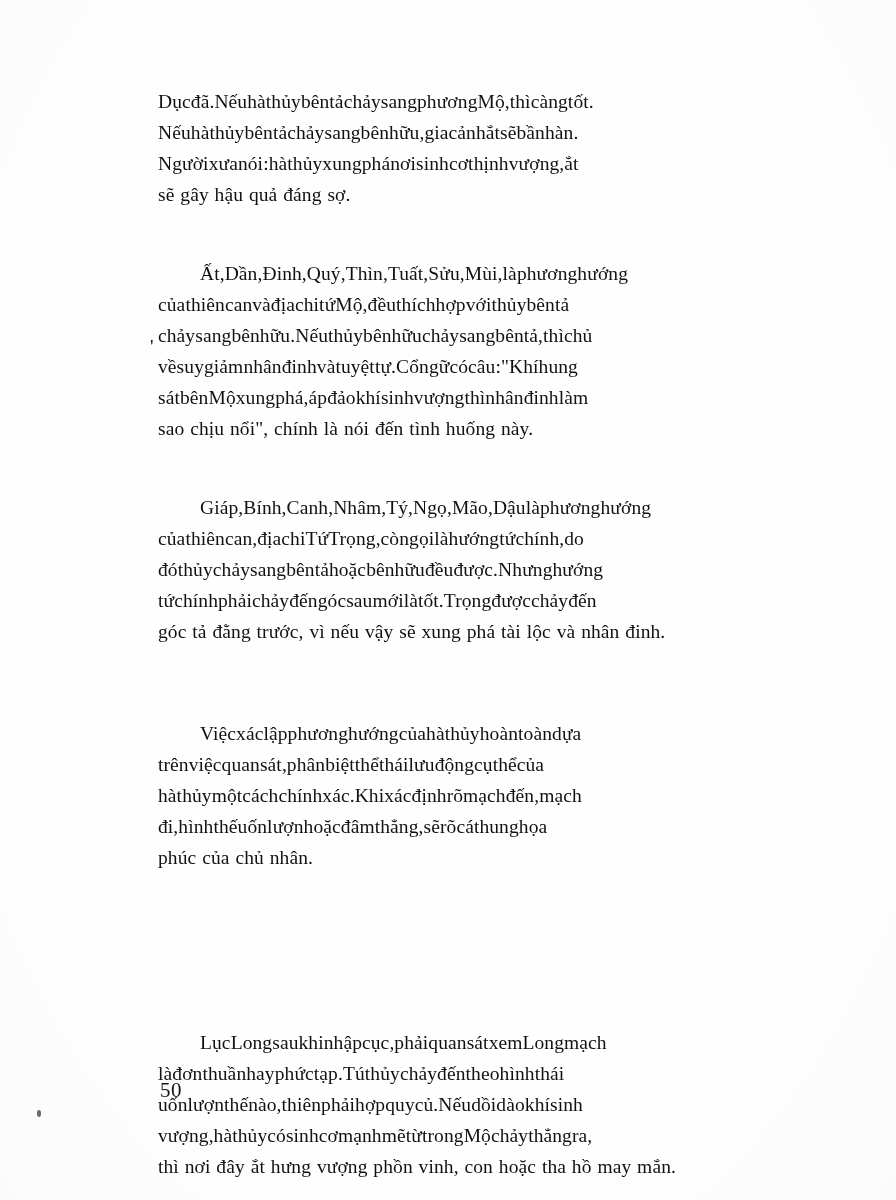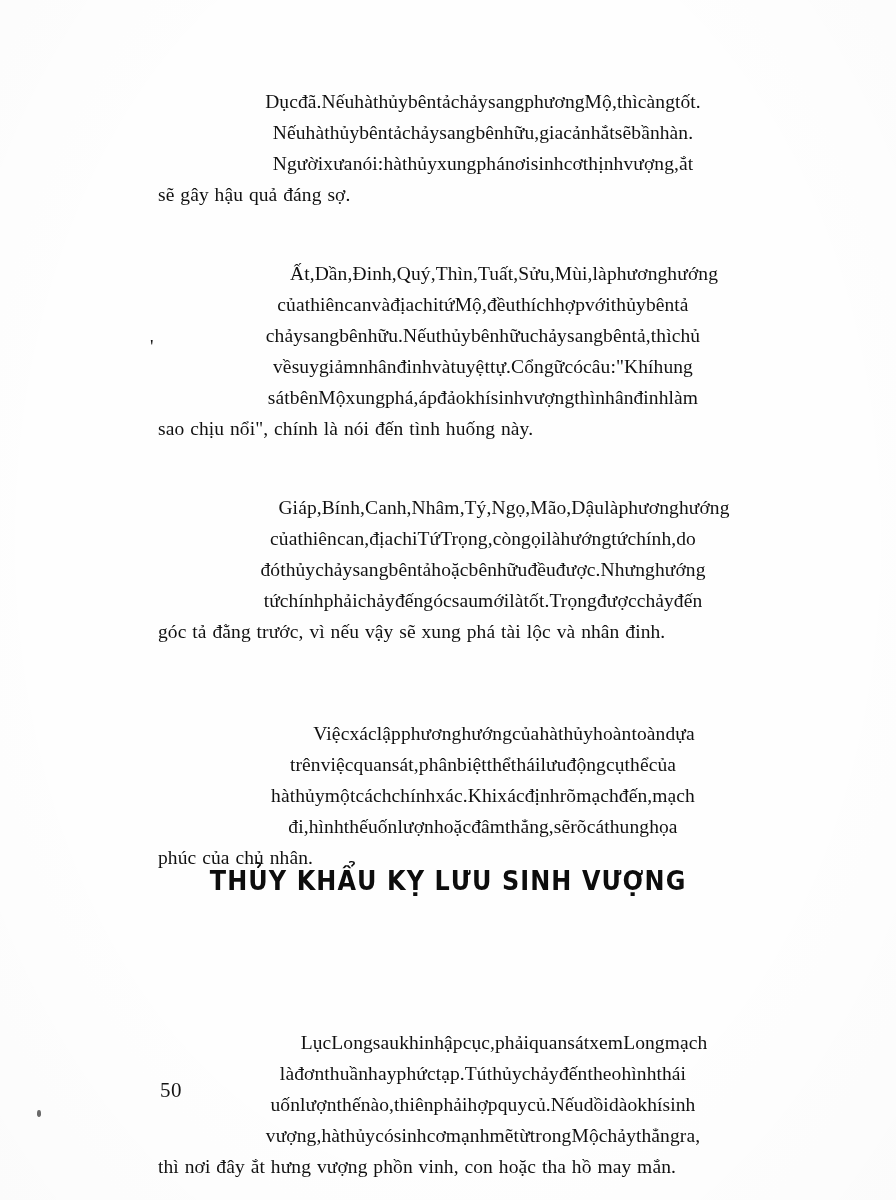--- a/index.html
+++ b/index.html
@@ -38,21 +38,21 @@
     display: flex;
     height: 31px;
     line-height: 31px;
     font-size: 19.5px;
     letter-spacing: 0.1px;
     white-space: nowrap;
   }
 
   
   .line.justify {
-    justify-content: center;
+    justify-content: flex-start;
   }
   .line.justify > .w {
     flex: 0 0 auto;
   }
 
   
   .line.last {
     justify-content: flex-start;
   }
   .line.last > .w + .w {
@@ -456,23 +456,20 @@
         </div>
         <div class="line last">
           <span class="w">phúc</span>
           <span class="w">của</span>
           <span class="w">chủ</span>
           <span class="w">nhân.</span>
         </div>
       </div>
   </div>
 
-  <div class="heading" id="heading-thuy-khau">
-    <span class="htext">THỦY KHẨU KỴ LƯU SINH VƯỢNG</span>
-  </div>
 
   <div class="textblock" style="top:979px;">
     <div class="para">
         <div class="line justify indent">
           <span class="w">Lục</span>
           <span class="w">Long</span>
           <span class="w">sau</span>
           <span class="w">khi</span>
           <span class="w">nhập</span>
           <span class="w">cục,</span>

